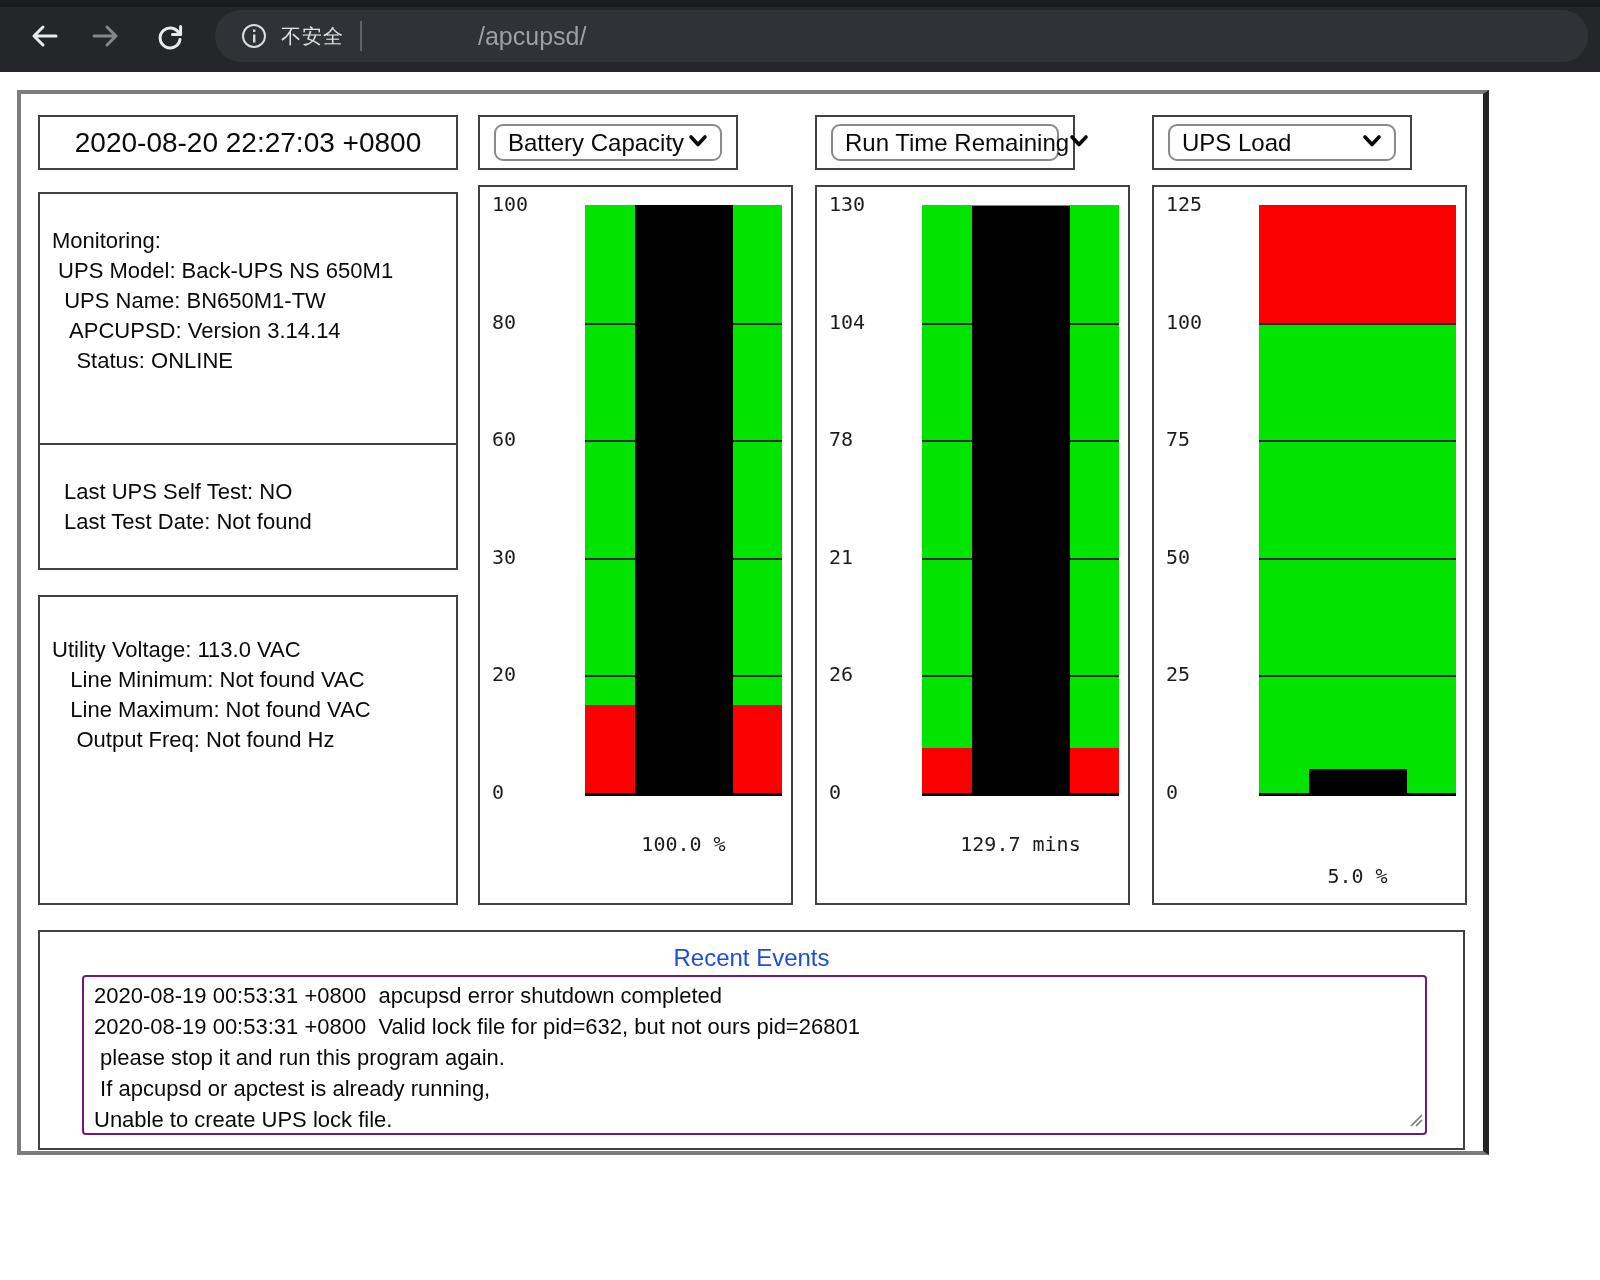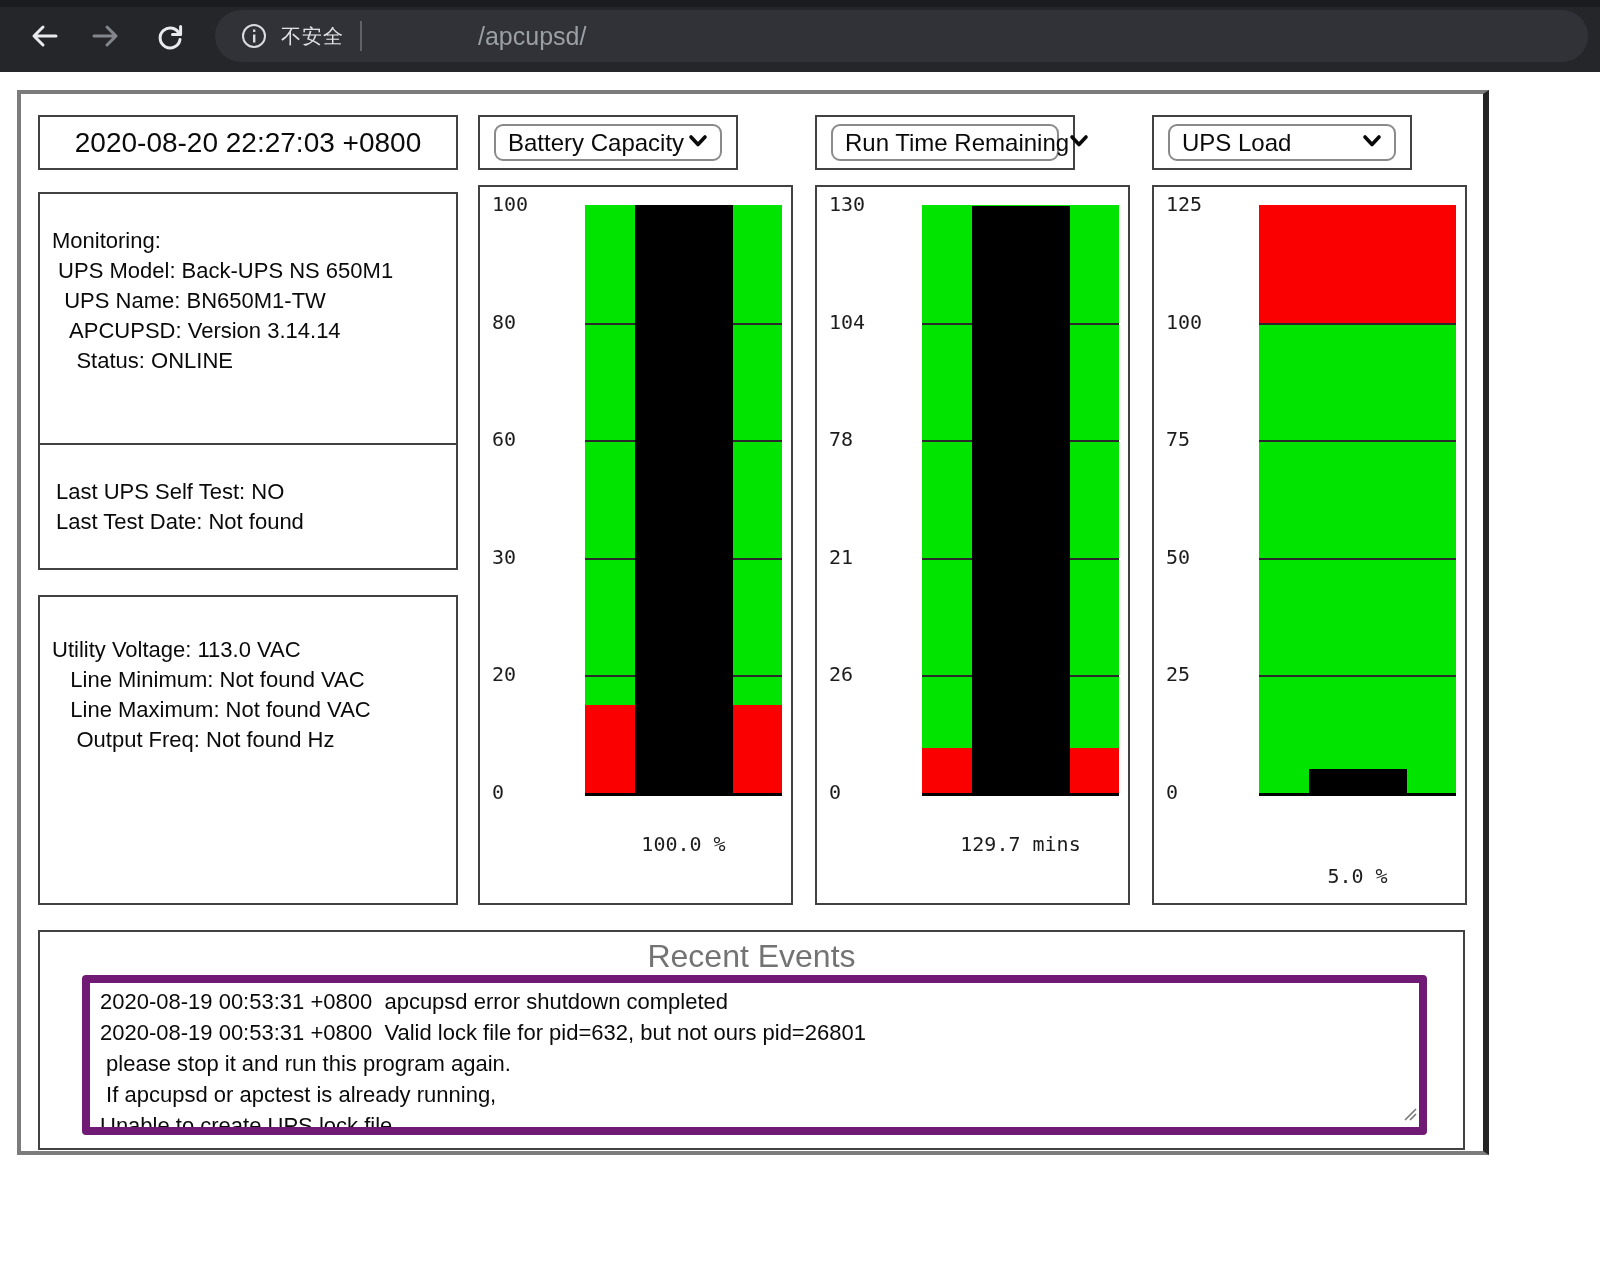--- a/index.html
+++ b/index.html
@@ -25,41 +25,41 @@
     position:absolute;left:17px;top:90px;width:1462px;height:1057px;
     border-style:solid;border-width:4px 6px 4px 4px;
     border-color:#7c7c7c #242424 #7c7c7c #7c7c7c;background:#ffffff;
   }
   .box{position:absolute;border:2px solid #424242;background:#ffffff;box-sizing:border-box;}
   
   .ts{left:38px;top:115px;width:420px;height:55px;display:flex;align-items:center;justify-content:center;}
   .ts span{font-size:28px;color:#0a0a0a;}
   .info pre{margin:0;font-family:"Liberation Sans",sans-serif;font-size:22px;line-height:30px;color:#0a0a0a;}
   .mon{left:38px;top:192px;width:420px;height:260px;padding:32px 0 0 12px;}
-  .st{left:38px;top:443px;width:420px;height:127px;padding:32px 0 0 16px;}
+  .st{left:38px;top:443px;width:420px;height:127px;padding:32px 0 0 24px;}
   .ut{left:38px;top:595px;width:420px;height:310px;padding:38px 0 0 12px;}
   
   .dd-box{top:115px;width:260px;height:55px;}
   .select{
     position:absolute;left:14px;right:14px;top:7px;height:37px;border:2px solid #8a8a8a;border-radius:9px;
     display:flex;align-items:center;padding:0 12px;box-sizing:border-box;cursor:pointer;background:#fff;
   }
   .select .lbl{font-size:24px;color:#0a0a0a;flex:1;white-space:nowrap;}
   .gauge-box{top:185px;width:315px;height:720px;}
   .tick{position:absolute;left:12px;font-family:"DejaVu Sans Mono",monospace;font-size:20px;color:#1c1c1c;}
   .zone{position:absolute;}
   .gridline{position:absolute;height:2px;background:#2a2a2a;}
   .valbar{position:absolute;background:#000;}
   .baseline{position:absolute;height:3px;background:#000;}
   .gval{position:absolute;font-family:"DejaVu Sans Mono",monospace;font-size:20px;color:#1c1c1c;text-align:center;}
   
   .re{left:38px;top:930px;width:1427px;height:220px;}
-  .re-title{text-align:center;font-size:32px;color:#737373;margin-top:6px;}
+  .re-title{text-align:center;font-size:24px;color:#1d4ed8;margin-top:12px;}
   .events{
-    position:absolute;left:42px;top:43px;width:1345px;height:160px;border:8px solid #701a75;border-radius:4px;
+    position:absolute;left:42px;top:43px;width:1345px;height:160px;border:2px solid #701a75;border-radius:4px;
     box-sizing:border-box;padding:3px 10px;overflow:hidden;background:#fff;
   }
   .events pre{margin:0;font-family:"Liberation Sans",sans-serif;font-size:22px;line-height:31px;color:#0a0a0a;}
   .grip{position:absolute;right:1px;bottom:1px;}
 </style>
 </head>
 <body>
 
 <div class="chrome">
   <div class="tabstrip"></div>

